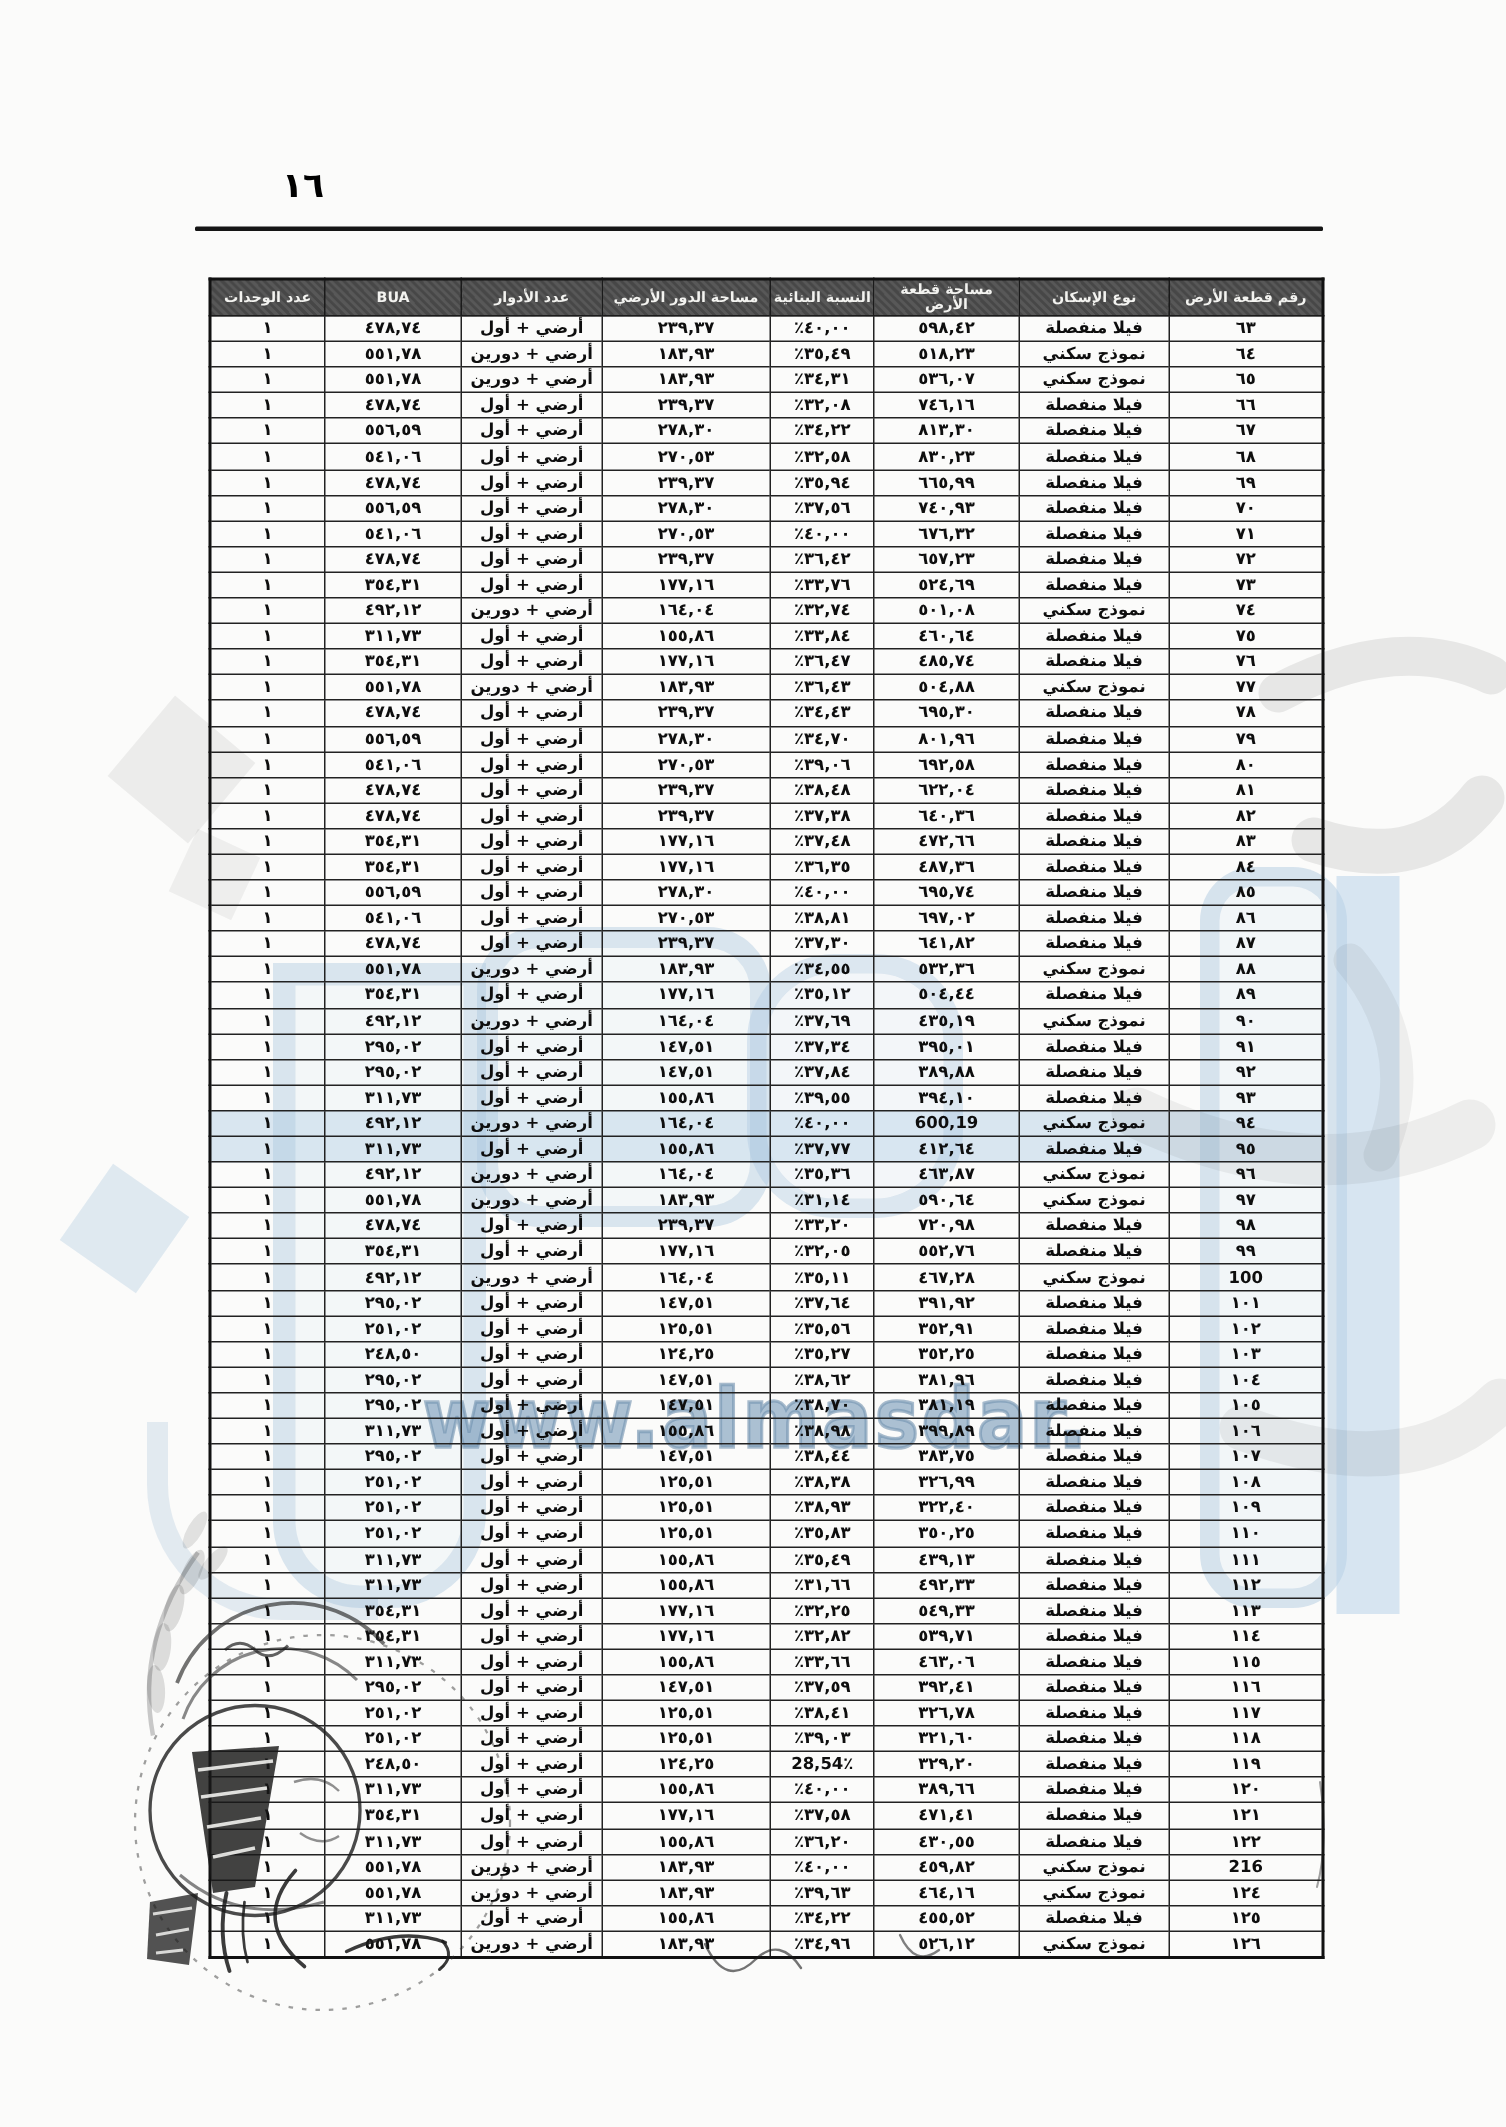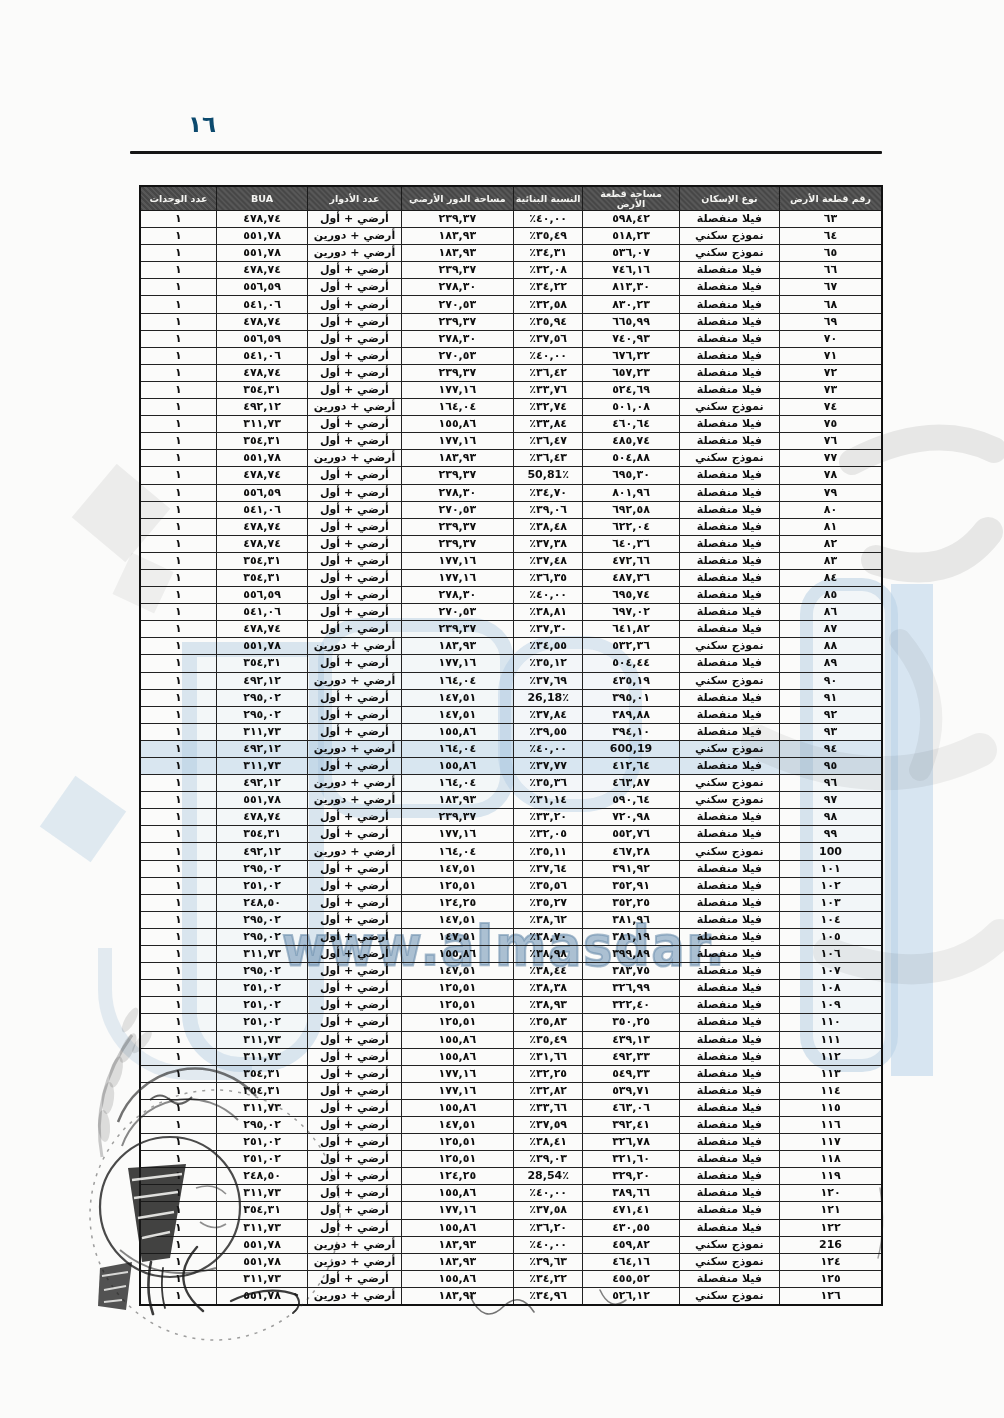--- a/index.html
+++ b/index.html
@@ -8,21 +8,21 @@
     background:#fbfbfa;overflow:hidden;
     font-family:"DejaVu Sans",sans-serif;color:#111;
   }
   
   .masthead{position:absolute;top:108px;left:130px;width:752px;height:44px;direction:rtl;}
   .mast-title{
     position:absolute;right:108px;top:2px;width:560px;text-align:center;
     font-size:23px;font-weight:bold;color:#0d0d0d;letter-spacing:0px;white-space:nowrap;
   }
   .page-num{
-    position:absolute;left:58px;top:3px;font-size:23px;font-weight:bold;color:#0c4a6e;
+    position:absolute;left:58px;top:3px;font-size:23px;font-weight:bold;color:#000000;
   }
   .mast-rule{position:absolute;top:151px;left:130px;width:752px;height:3px;background:#151515;border-radius:1px;}
   
   .wm{position:absolute;z-index:1;pointer-events:none;}
   .wm-band{left:139px;top:740px;width:744px;height:35px;background:rgba(183,209,230,0.50);}
   .wm-bar-right{left:891px;top:584px;width:42px;height:492px;background:rgba(186,212,233,0.55);}
   .wm-blob-right{left:800px;top:578px;width:72px;height:468px;border:13px solid rgba(150,183,212,0.30);border-radius:36px;background:rgba(214,231,243,0.25);}
   .wm-j-left{left:182px;top:642px;width:112px;height:400px;border:15px solid rgba(150,183,212,0.28);border-radius:0 0 64px 58px;background:rgba(214,231,243,0.22);}
   .wm-j-hook{left:98px;top:948px;width:140px;height:118px;border:14px solid rgba(150,183,212,0.25);border-top:none;border-right:none;border-radius:0 0 0 90px;}
   .wm-blob-m1{left:318px;top:618px;width:168px;height:172px;border:14px solid rgba(150,183,212,0.28);border-radius:42px;background:rgba(214,231,243,0.22);}
@@ -274,21 +274,21 @@
           <td>٣٦,٤٣٪</td>
           <td>١٨٣,٩٣</td>
           <td>أرضي + دورين</td>
           <td>٥٥١,٧٨</td>
           <td>١</td>
         </tr>
         <tr>
           <td>٧٨</td>
           <td>فيلا منفصلة</td>
           <td>٦٩٥,٣٠</td>
-          <td>50,81٪</td>
+          <td>٣٤,٤٣٪</td>
           <td>٢٣٩,٣٧</td>
           <td>أرضي + أول</td>
           <td>٤٧٨,٧٤</td>
           <td>١</td>
         </tr>
         <tr>
           <td>٧٩</td>
           <td>فيلا منفصلة</td>
           <td>٨٠١,٩٦</td>
           <td>٣٤,٧٠٪</td>
@@ -404,21 +404,21 @@
           <td>٣٧,٦٩٪</td>
           <td>١٦٤,٠٤</td>
           <td>أرضي + دورين</td>
           <td>٤٩٢,١٢</td>
           <td>١</td>
         </tr>
         <tr>
           <td>٩١</td>
           <td>فيلا منفصلة</td>
           <td>٣٩٥,٠١</td>
-          <td>26,18٪</td>
+          <td>٣٧,٣٤٪</td>
           <td>١٤٧,٥١</td>
           <td>أرضي + أول</td>
           <td>٢٩٥,٠٢</td>
           <td>١</td>
         </tr>
         <tr>
           <td>٩٢</td>
           <td>فيلا منفصلة</td>
           <td>٣٨٩,٨٨</td>
           <td>٣٧,٨٤٪</td>

